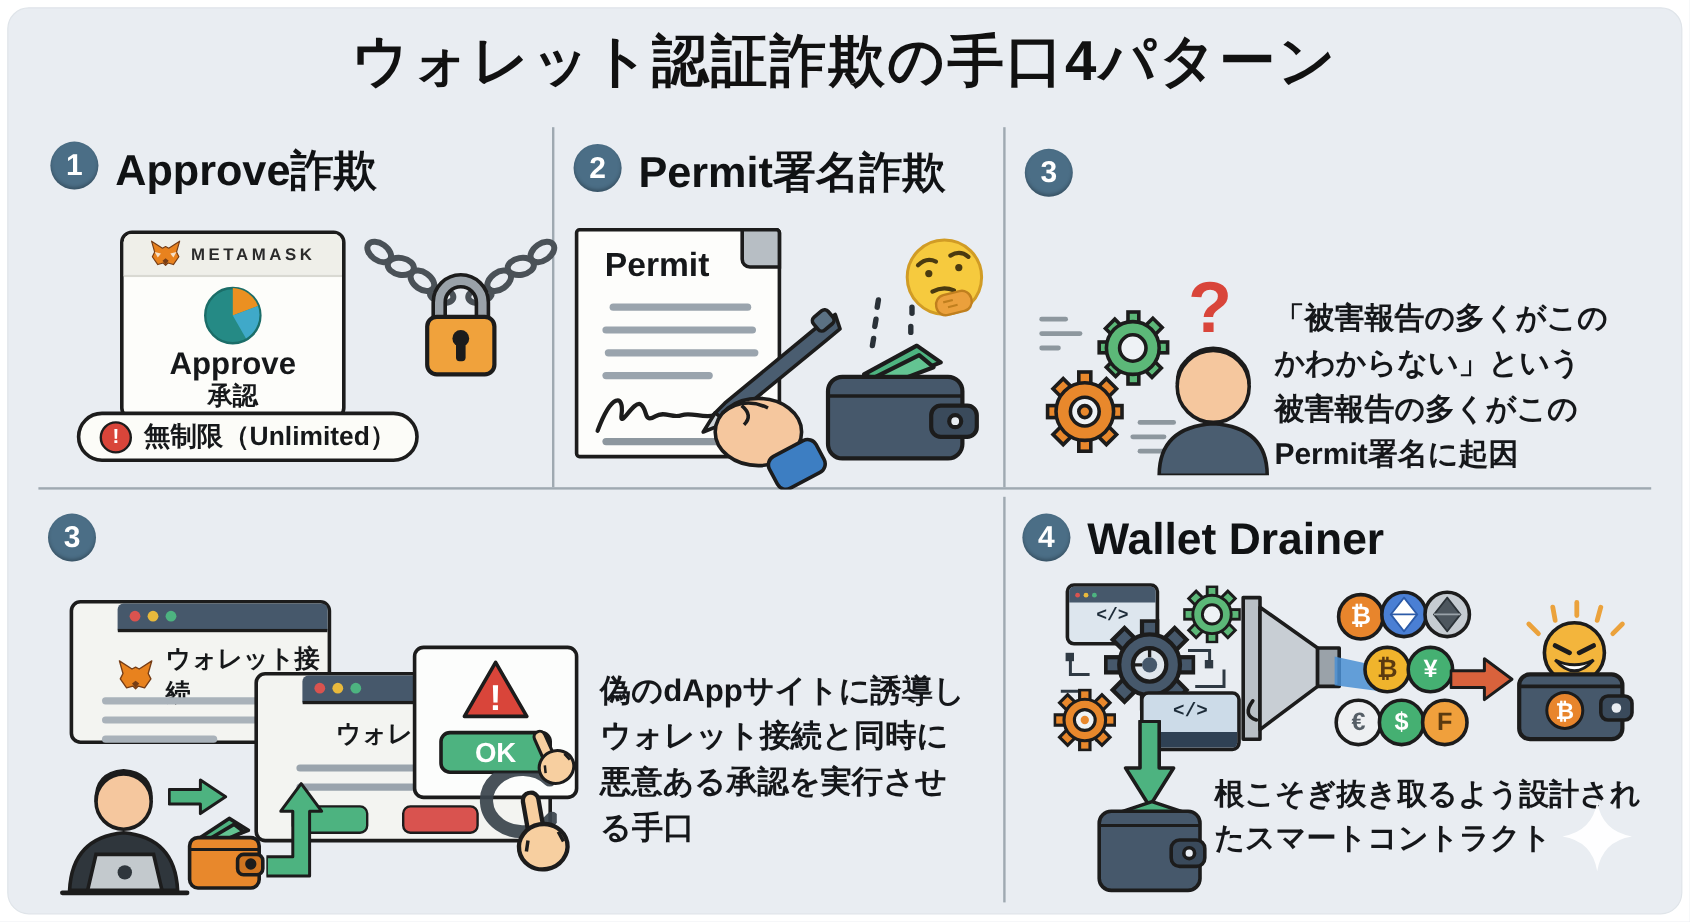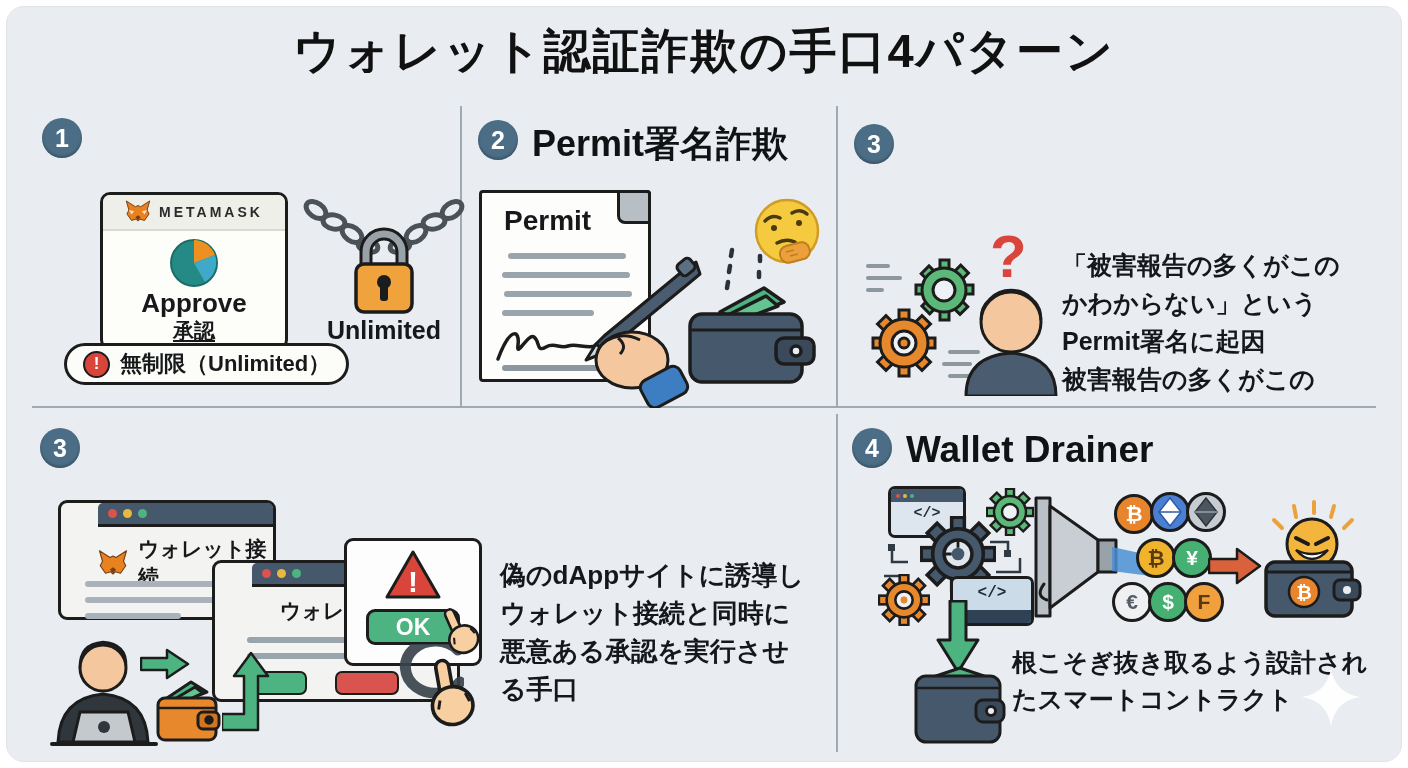--- a/index.html
+++ b/index.html
@@ -12,21 +12,21 @@
   .badge{position:absolute;width:40px;height:40px;border-radius:50%;background:#4b6e86;color:#fff;font-size:25px;font-weight:900;display:flex;align-items:center;justify-content:center;box-shadow:inset 0 -2px 3px rgba(0,0,0,.25);}
   .panel-title{position:absolute;font-weight:800;color:#101214;line-height:1.32;}
   .desc{position:absolute;font-weight:800;color:#15171a;}
   .desc div{white-space:nowrap;}
   
   .mm-card{position:absolute;left:100px;top:192px;width:188px;height:158px;background:#fdfdfa;border:3px solid #1c1c1c;border-radius:10px;}
   .mm-head{height:36px;background:#efefe9;border-bottom:2px solid #d9d9d2;border-radius:7px 7px 0 0;display:flex;align-items:center;justify-content:center;gap:8px;}
   .mm-brand{font-size:14px;font-weight:800;letter-spacing:3px;color:#2b2b2b;}
   .mm-body{display:flex;flex-direction:column;align-items:center;padding-top:6px;}
   .mm-action{font-size:26px;font-weight:800;line-height:1.1;}
-  .mm-action-ja{font-size:21px;font-weight:800;line-height:1.2;text-decoration:underline;}
+  .mm-action-ja{font-size:21px;font-weight:800;line-height:1.2;}
   .warn-pill{position:absolute;left:64px;top:343px;height:42px;background:#fcfcf8;border:3px solid #1c1c1c;border-radius:24px;display:flex;align-items:center;gap:10px;padding:0 16px;}
   .warn-dot{width:27px;height:27px;border-radius:50%;background:#d9453a;border:2.5px solid #1c1c1c;color:#fff;font-size:17px;font-weight:900;display:flex;align-items:center;justify-content:center;}
   .warn-text{font-size:22px;font-weight:800;}
   .unlimited-label{position:absolute;left:300px;top:316px;width:168px;text-align:center;font-size:25px;font-weight:800;}
   
   .doc{position:absolute;left:479px;top:190px;width:172px;height:192px;background:#fdfdfb;border:3px solid #1c1c1c;border-radius:4px;}
   .doc-fold{position:absolute;right:-3px;top:-3px;width:34px;height:34px;background:#b7bec4;border:3px solid #1c1c1c;border-radius:0 4px 0 8px;}
   .doc-title{position:absolute;left:22px;top:12px;font-size:28px;font-weight:800;}
   .doc-bar{position:absolute;height:6px;background:#9aa4ad;border-radius:3px;}
   .qmark{position:absolute;left:990px;top:222px;font-size:60px;font-weight:900;color:#d9453a;}
@@ -64,20 +64,21 @@
  <div class="layer">
 
   <div class="main-title">ウォレット認証詐欺の手口4パターン</div>
 
   <div class="divider" style="left:32px;right:32px;top:406px;height:2px;"></div>
   <div class="divider" style="left:460px;top:106px;height:300px;width:2px;"></div>
   <div class="divider" style="left:836px;top:106px;height:300px;width:2px;"></div>
   <div class="divider" style="left:836px;top:414px;height:338px;width:2px;"></div>
 
   <div class="badge" style="left:42px;top:118px;">1</div>
+  <div class="panel-title" style="left:96px;top:118px;font-size:36px;">Approve詐欺</div>
 
   <div class="mm-card">
     <div class="mm-head">
       <span>
         <svg width="26" height="24" viewBox="0 0 40 36">
           <polygon points="2,1 16,10 20,8 24,10 38,1 34,15 37,21 30,31 23,29 20,32 17,29 10,31 3,21 6,15" fill="#e8821e" stroke="#763d16" stroke-width="1.5" stroke-linejoin="round"></polygon>
           <polygon points="16,26 20,23 24,26 20,31" fill="#763d16"></polygon>
           <polygon points="6,15 14,17 10,22" fill="#f5e0c9"></polygon>
           <polygon points="34,15 26,17 30,22" fill="#f5e0c9"></polygon>
         </svg>
@@ -114,21 +115,20 @@
         <ellipse cx="114" cy="40" rx="11" ry="7" transform="rotate(-35 114 40)"></ellipse>
         <ellipse cx="98" cy="52" rx="10" ry="6" transform="rotate(-15 98 52)"></ellipse>
       </g>
       <path d="M64,74 V58 A18,18 0 0 1 100,58 V74" fill="none" stroke="#1c1c1c" stroke-width="13"></path>
       <path d="M64,74 V58 A18,18 0 0 1 100,58 V74" fill="none" stroke="#9aa2a9" stroke-width="7"></path>
       <rect x="54" y="70" width="56" height="48" rx="8" fill="#f0a23c" stroke="#1c1c1c" stroke-width="3.5"></rect>
       <circle cx="82" cy="88" r="7" fill="#1c1c1c"></circle>
       <rect x="78" y="90" width="8" height="17" rx="3" fill="#1c1c1c"></rect>
     </svg>
   </div>
-  <div class="unlimited-label">Unlimited</div>
 
   <div class="badge" style="left:478px;top:120px;">2</div>
   <div class="panel-title" style="left:532px;top:120px;font-size:36px;">Permit署名詐欺</div>
 
   <div class="doc">
     <div class="doc-fold"></div>
     <div class="doc-title">Permit</div>
     <div class="doc-bar" style="left:26px;top:60px;width:118px;"></div>
     <div class="doc-bar" style="left:20px;top:79px;width:128px;"></div>
     <div class="doc-bar" style="left:22px;top:98px;width:128px;"></div>
@@ -241,22 +241,22 @@
     <svg width="115" height="118" viewBox="0 0 115 118">
       <circle cx="57" cy="44" r="30" fill="#f5c79e" stroke="#1c1c1c" stroke-width="3"></circle>
       <path d="M27,42 A30,30 0 0 1 87,42 Q88,18 57,13 Q26,18 27,42 Z" fill="#39424a" stroke="#1c1c1c" stroke-width="2.5"></path>
       <path d="M12,118 Q12,78 57,75 Q102,78 102,118 Z" fill="#4a5d70" stroke="#1c1c1c" stroke-width="3"></path>
     </svg>
   </div>
 
   <div class="desc" style="left:1062px;top:246px;font-size:25px;line-height:38px;">
     <div>「被害報告の多くがこの</div>
     <div>かわからない」という</div>
+    <div>被害報告の多くがこの</div>
     <div>Permit署名に起因</div>
-    <div>被害報告の多くがこの</div>
   </div>
 
   <div class="badge" style="left:40px;top:428px;">3</div>
 
   <div class="browser" style="left:58px;top:500px;width:218px;height:120px;">
     <div class="bbar">
       <span class="bdot r"></span>
       <span class="bdot y"></span>
       <span class="bdot g"></span>
     </div>

